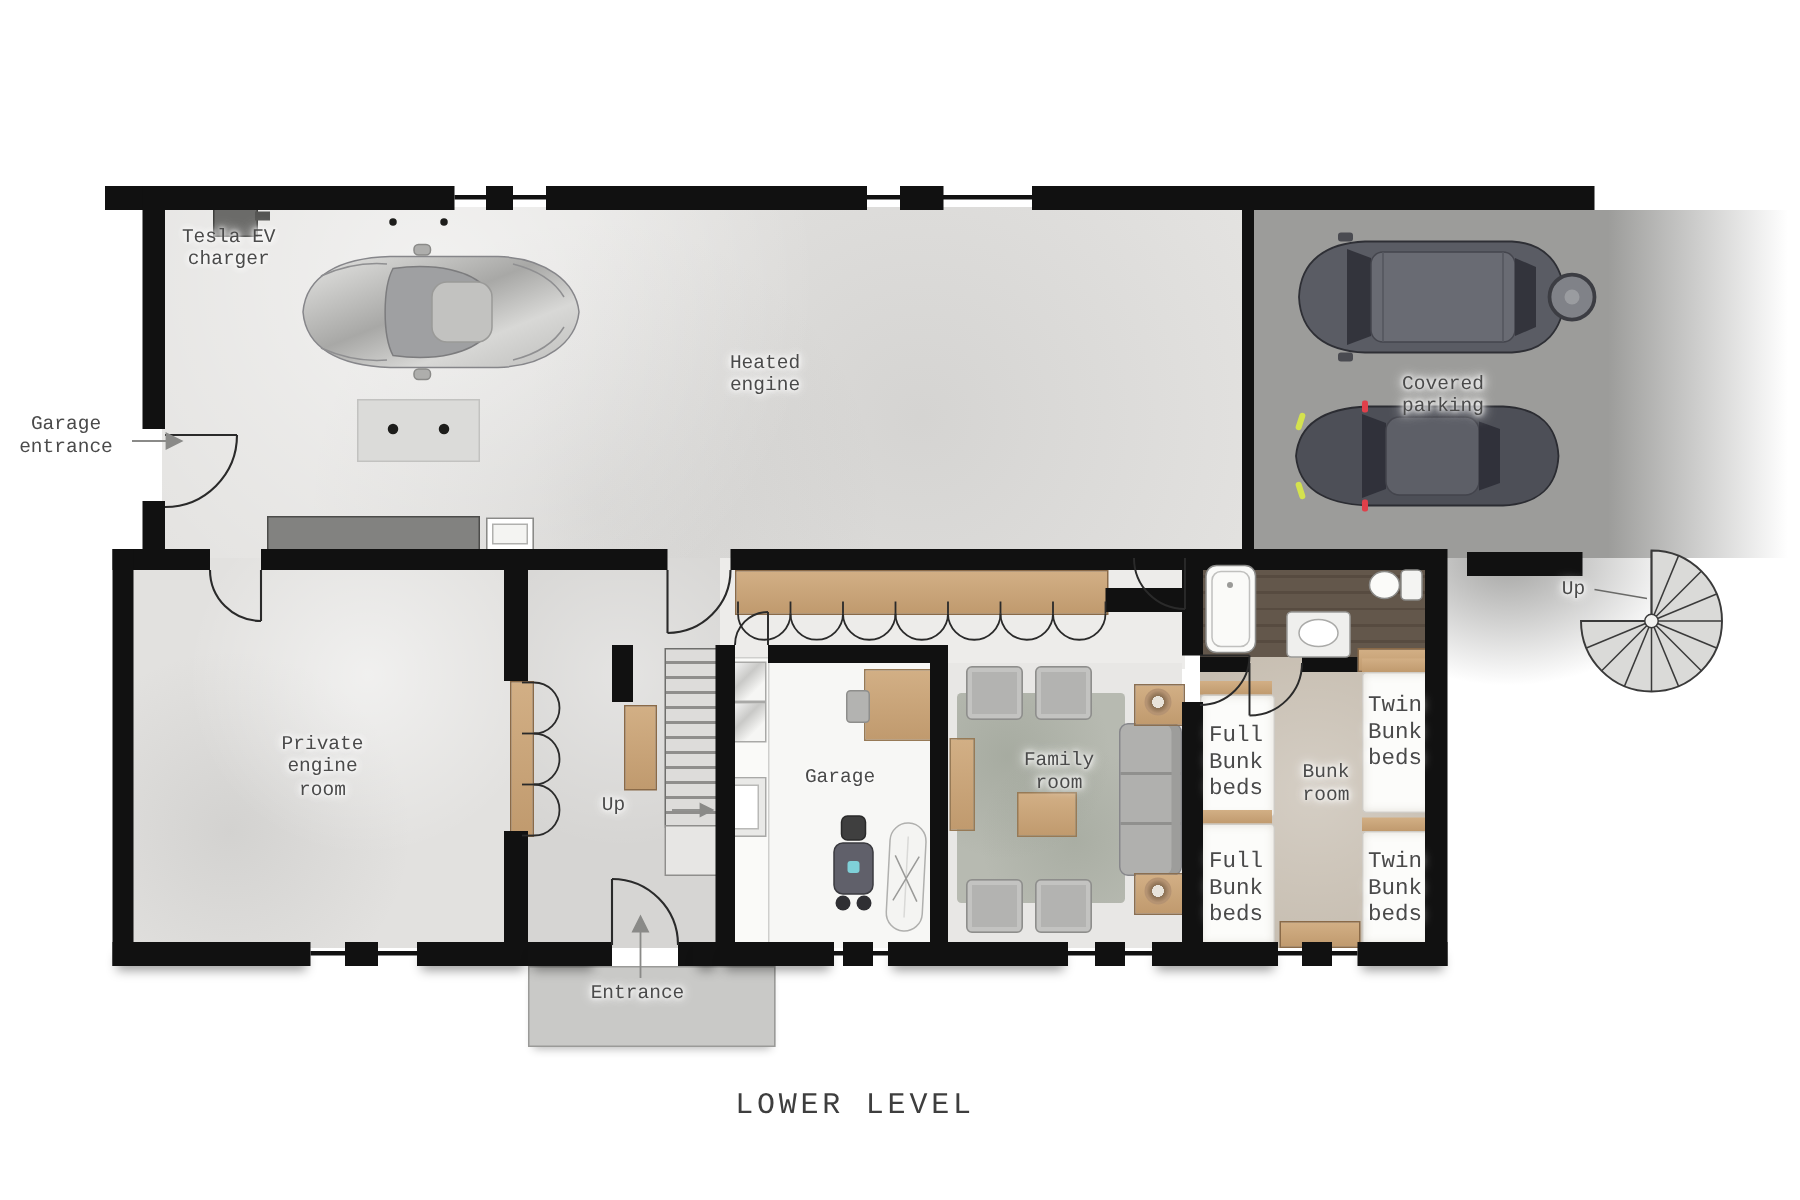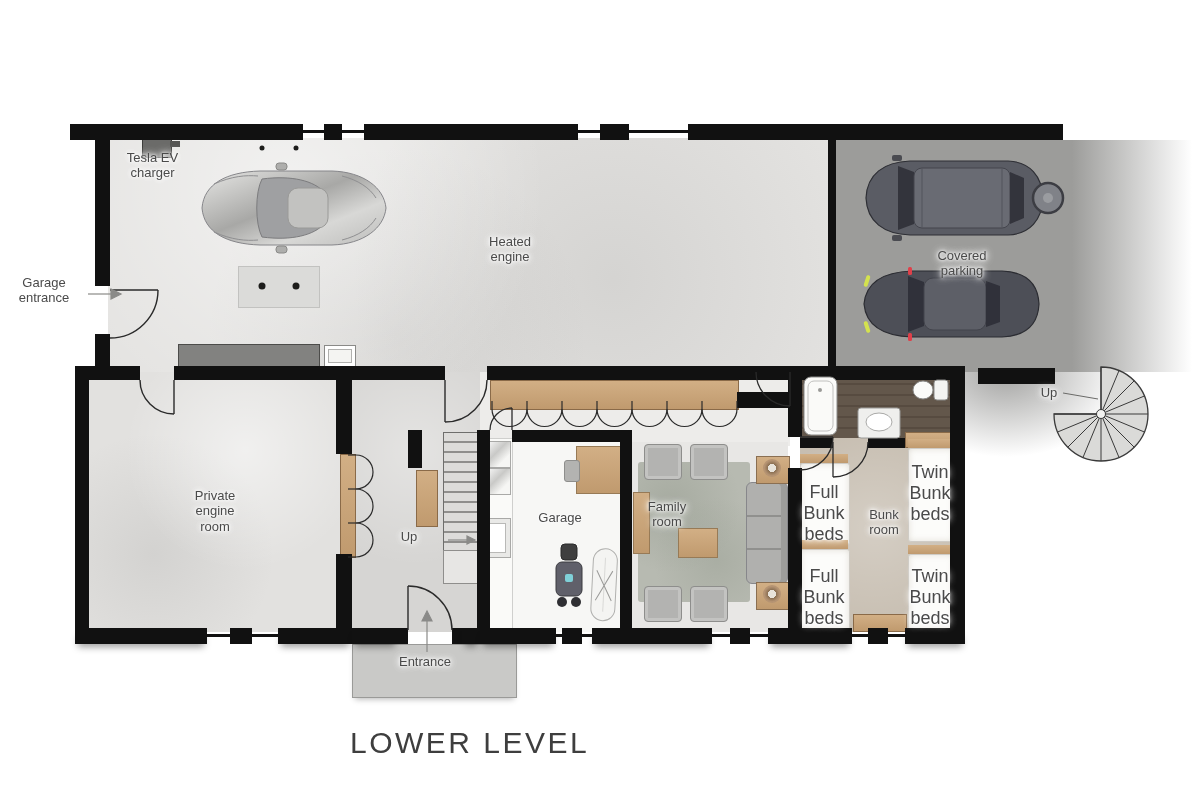--- a/index.html
+++ b/index.html
@@ -1,39 +1,39 @@
 <!DOCTYPE html>
 <html><head>
 <meta charset="utf-8">
 <style>
   html,body{margin:0;padding:0;background:#ffffff;}
   .plan{position:relative;width:1200px;height:800px;background:#fff;overflow:hidden;
-        font-family:Liberation Sans, sans-serif;}
+        font-family:Liberation Mono, monospace;}
   .abs{position:absolute;}
   
   .w{position:absolute;background:#111111;}
   .wb{box-shadow:0 6px 7px -3px rgba(0,0,0,.38);}
   .sill{position:absolute;background:#111111;}
   
   .concrete{background-color:#e4e3e1;background-image:
      radial-gradient(circle at 25% 20%, rgba(255,255,255,.5), transparent 45%),
      radial-gradient(circle at 70% 60%, rgba(120,120,118,.14), transparent 50%),
      radial-gradient(circle at 40% 85%, rgba(120,120,118,.12), transparent 40%);}
   .concrete2{background-color:#e2e1df;background-image:
      radial-gradient(circle at 60% 30%, rgba(255,255,255,.5), transparent 50%),
      radial-gradient(circle at 25% 70%, rgba(120,120,118,.14), transparent 45%);}
   .hallfloor{background-color:#d6d5d3;background-image:
      radial-gradient(circle at 50% 30%, rgba(255,255,255,.35), transparent 60%);}
   .parking{background:linear-gradient(to right,#9c9c9a 0%,#9c9c9a 100%);}
   .lbl{position:absolute;font-size:13px;line-height:1.18;color:#4a4a4a;text-align:center;
        white-space:pre-line;
        text-shadow:0 0 3px #fff,0 0 5px #fff,0 0 8px #fff,0 0 10px #fff;}
-  .lbl.small{font-size:18px;}
-  .title{position:absolute;font-size:30px;letter-spacing:2.5px;color:#3e3e3e;
-         text-align:left;font-weight:400;}
+  .lbl.small{font-size:15px;}
+  .title{position:absolute;font-size:20px;letter-spacing:2.5px;color:#3e3e3e;
+         text-align:center;font-weight:400;}
   .tan{background:linear-gradient(to bottom,#d2af85,#c09a6e);}
   .bed{position:absolute;background:#fcfcfa;border:1px solid #cfccc6;border-radius:3px;
        box-shadow:inset 0 0 6px rgba(150,140,120,.25);}
   .appl{position:absolute;background:linear-gradient(135deg,#ffffff 0%,#c9c9c7 45%,#f6f6f4 75%);
         border:1px solid #a9a9a7;}
   .chair{position:absolute;background:#b3b3b1;border:1px solid #8e8e8c;border-radius:4px;
          box-shadow:inset 0 0 0 3px #c3c3c1;}
 </style>
 </head>
 <body>
@@ -332,21 +332,21 @@
   <div class="lbl" style="left:460px;top:234px;width:100px;">Heated
 engine</div>
   <div class="lbl" style="left:912px;top:248px;width:100px;">Covered
 parking</div>
   <div class="lbl" style="left:1036px;top:385px;width:26px;">Up</div>
   <div class="lbl" style="left:165px;top:488px;width:100px;">Private
 engine
 room</div>
   <div class="lbl" style="left:394px;top:529px;width:30px;">Up</div>
   <div class="lbl" style="left:510px;top:510px;width:100px;">Garage</div>
-  <div class="lbl" style="left:617px;top:499px;width:100px;">Family
+  <div class="lbl" style="left:656px;top:499px;width:100px;">Family
 room</div>
   <div class="lbl" style="left:834px;top:507px;width:100px;">Bunk
 room</div>
   <div class="lbl small" style="left:776px;top:482px;width:96px;">Full
 Bunk
 beds</div>
   <div class="lbl small" style="left:776px;top:566px;width:96px;">Full
 Bunk
 beds</div>
   <div class="lbl small" style="left:882px;top:462px;width:96px;">Twin

